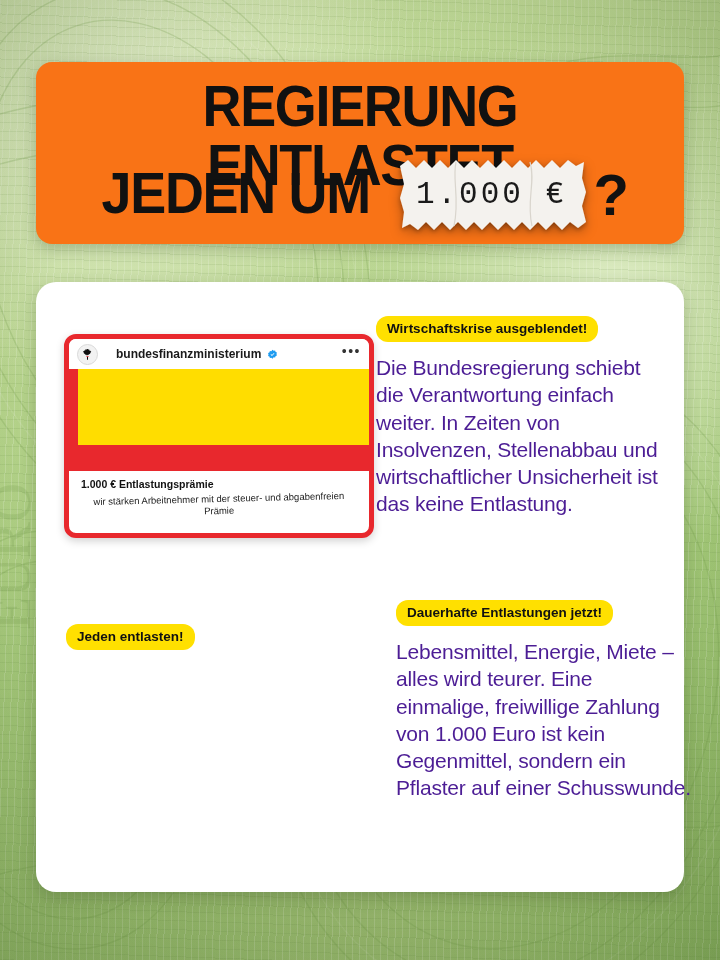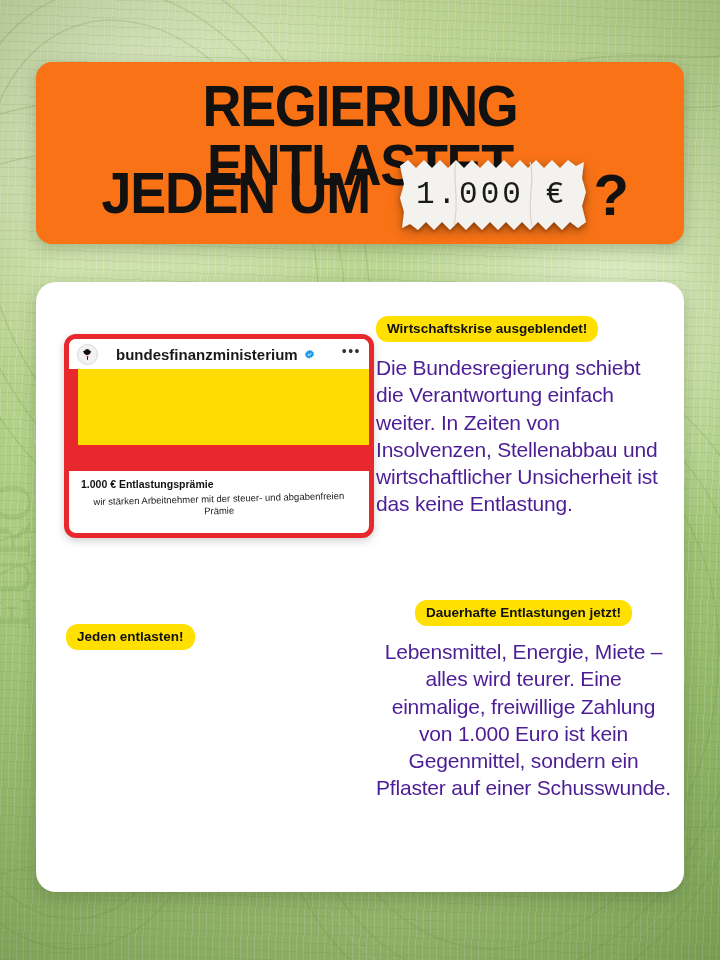--- a/index.html
+++ b/index.html
@@ -160,21 +160,21 @@
     border-radius: 50%;
     background: #f2f2f2;
     border: 1px solid #d8d8d8;
     display: flex;
     align-items: center;
     justify-content: center;
     overflow: hidden;
     flex: none;
   }
   #post-username {
-    font-size: 15px;
+    font-size: 12px;
     font-weight: bold;
     color: #1a1a1a;
     white-space: nowrap;
     padding-left: 12px;
   }
   #verified-badge {
     width: 11px;
     height: 11px;
     flex: none;
   }
@@ -269,24 +269,23 @@
     position: absolute;
     left: 30px;
     top: 318px;
     width: 280px;
     margin-top: 24px;
   }
   #block-bottom-left .pill { margin-bottom: 12px; }
 
   #block-bottom-right {
     position: absolute;
-    left: 340px;
+    left: 360px;
     top: 318px;
     width: 295px;
-    text-align: center;
   }
   #block-bottom-right .pill { margin-bottom: 12px; }
 </style>
 </head>
 <body>
 
 <div id="bg">
   <div id="bg-lines"></div>
   <svg id="bg-guilloche" viewBox="0 0 720 960" preserveAspectRatio="none">
     <g fill="none" stroke="#6f9947" stroke-width="1.4" opacity="0.55">

